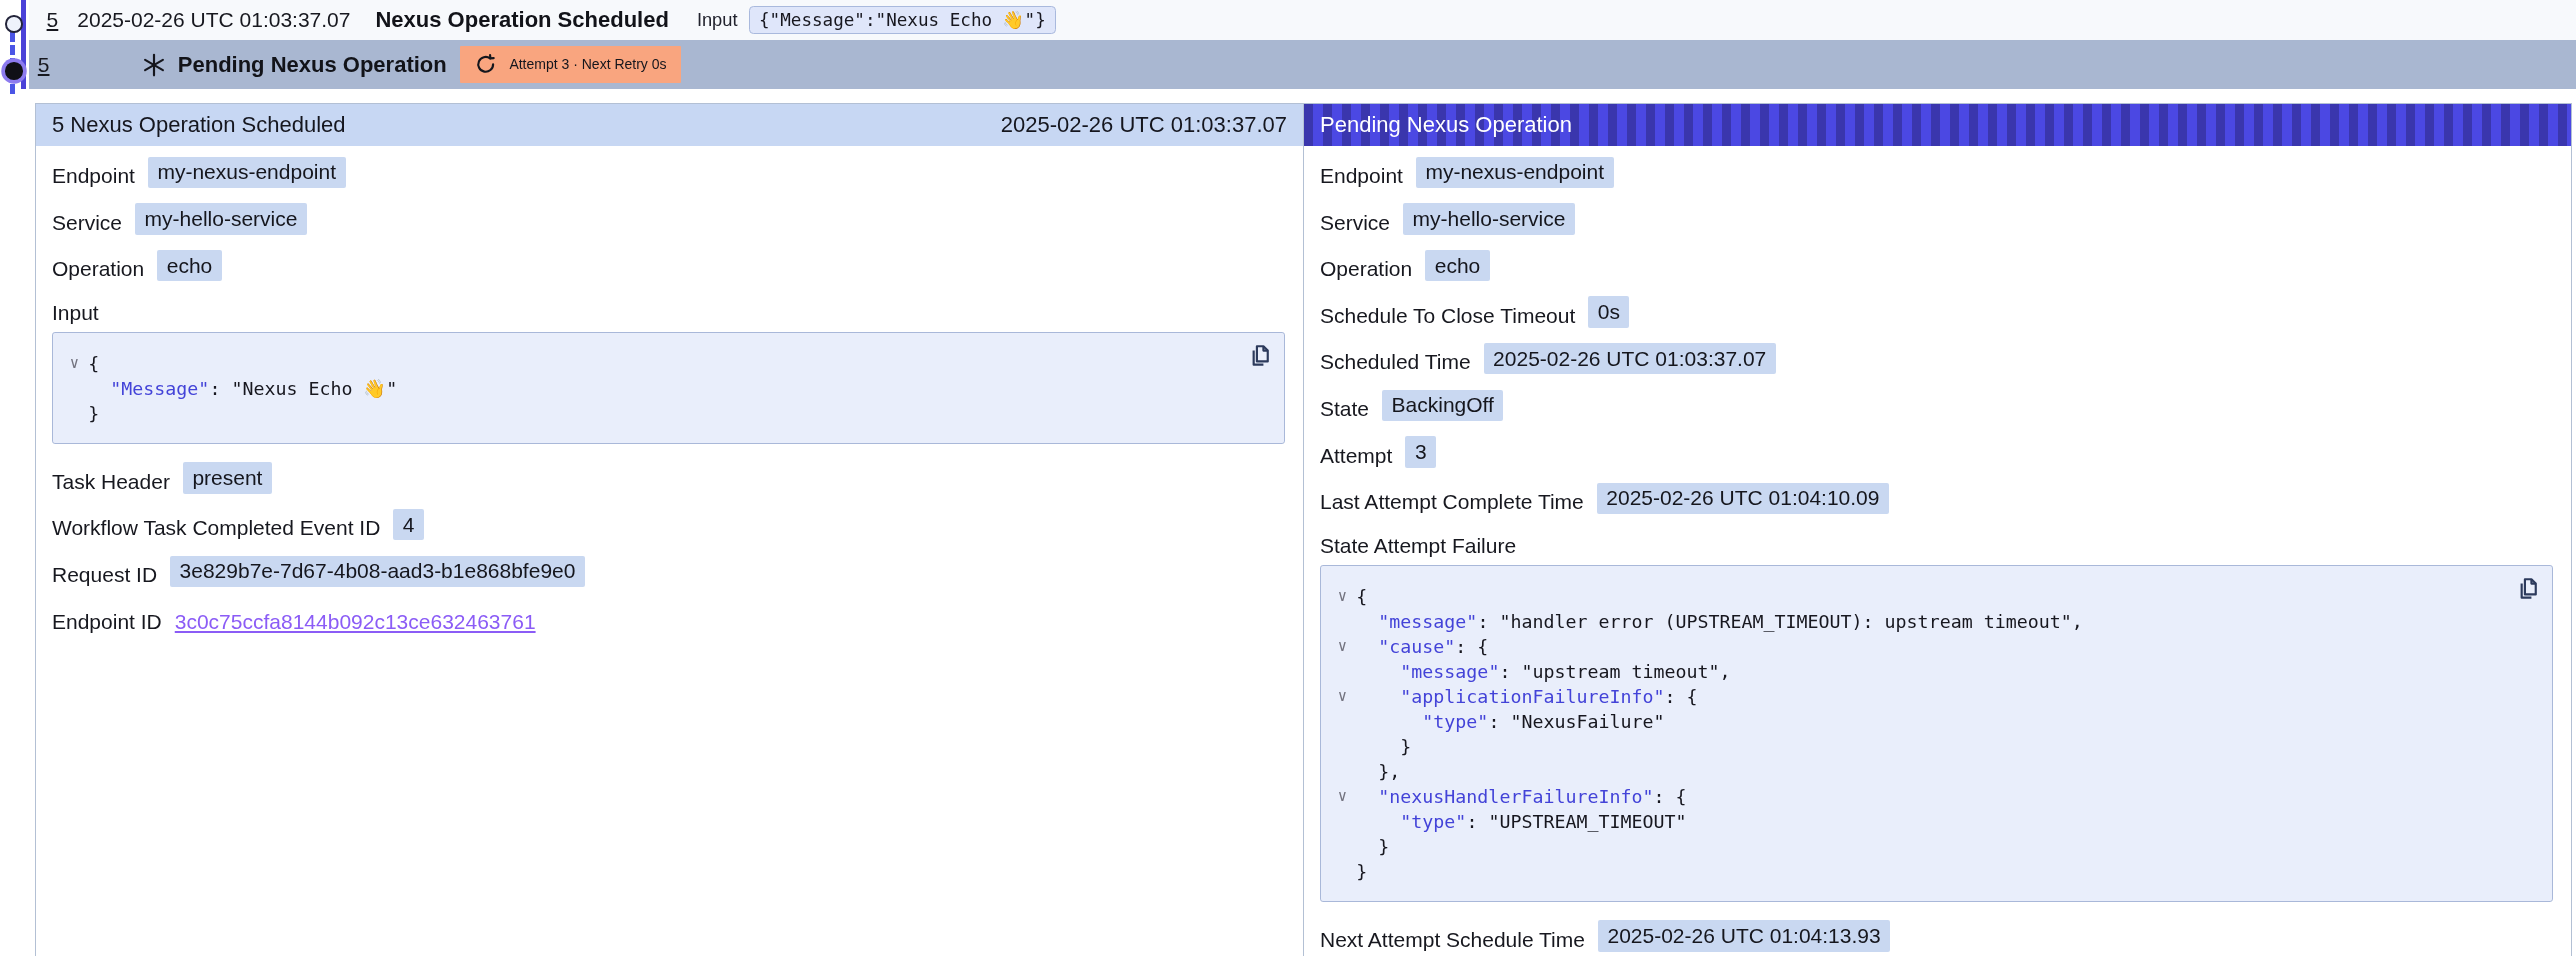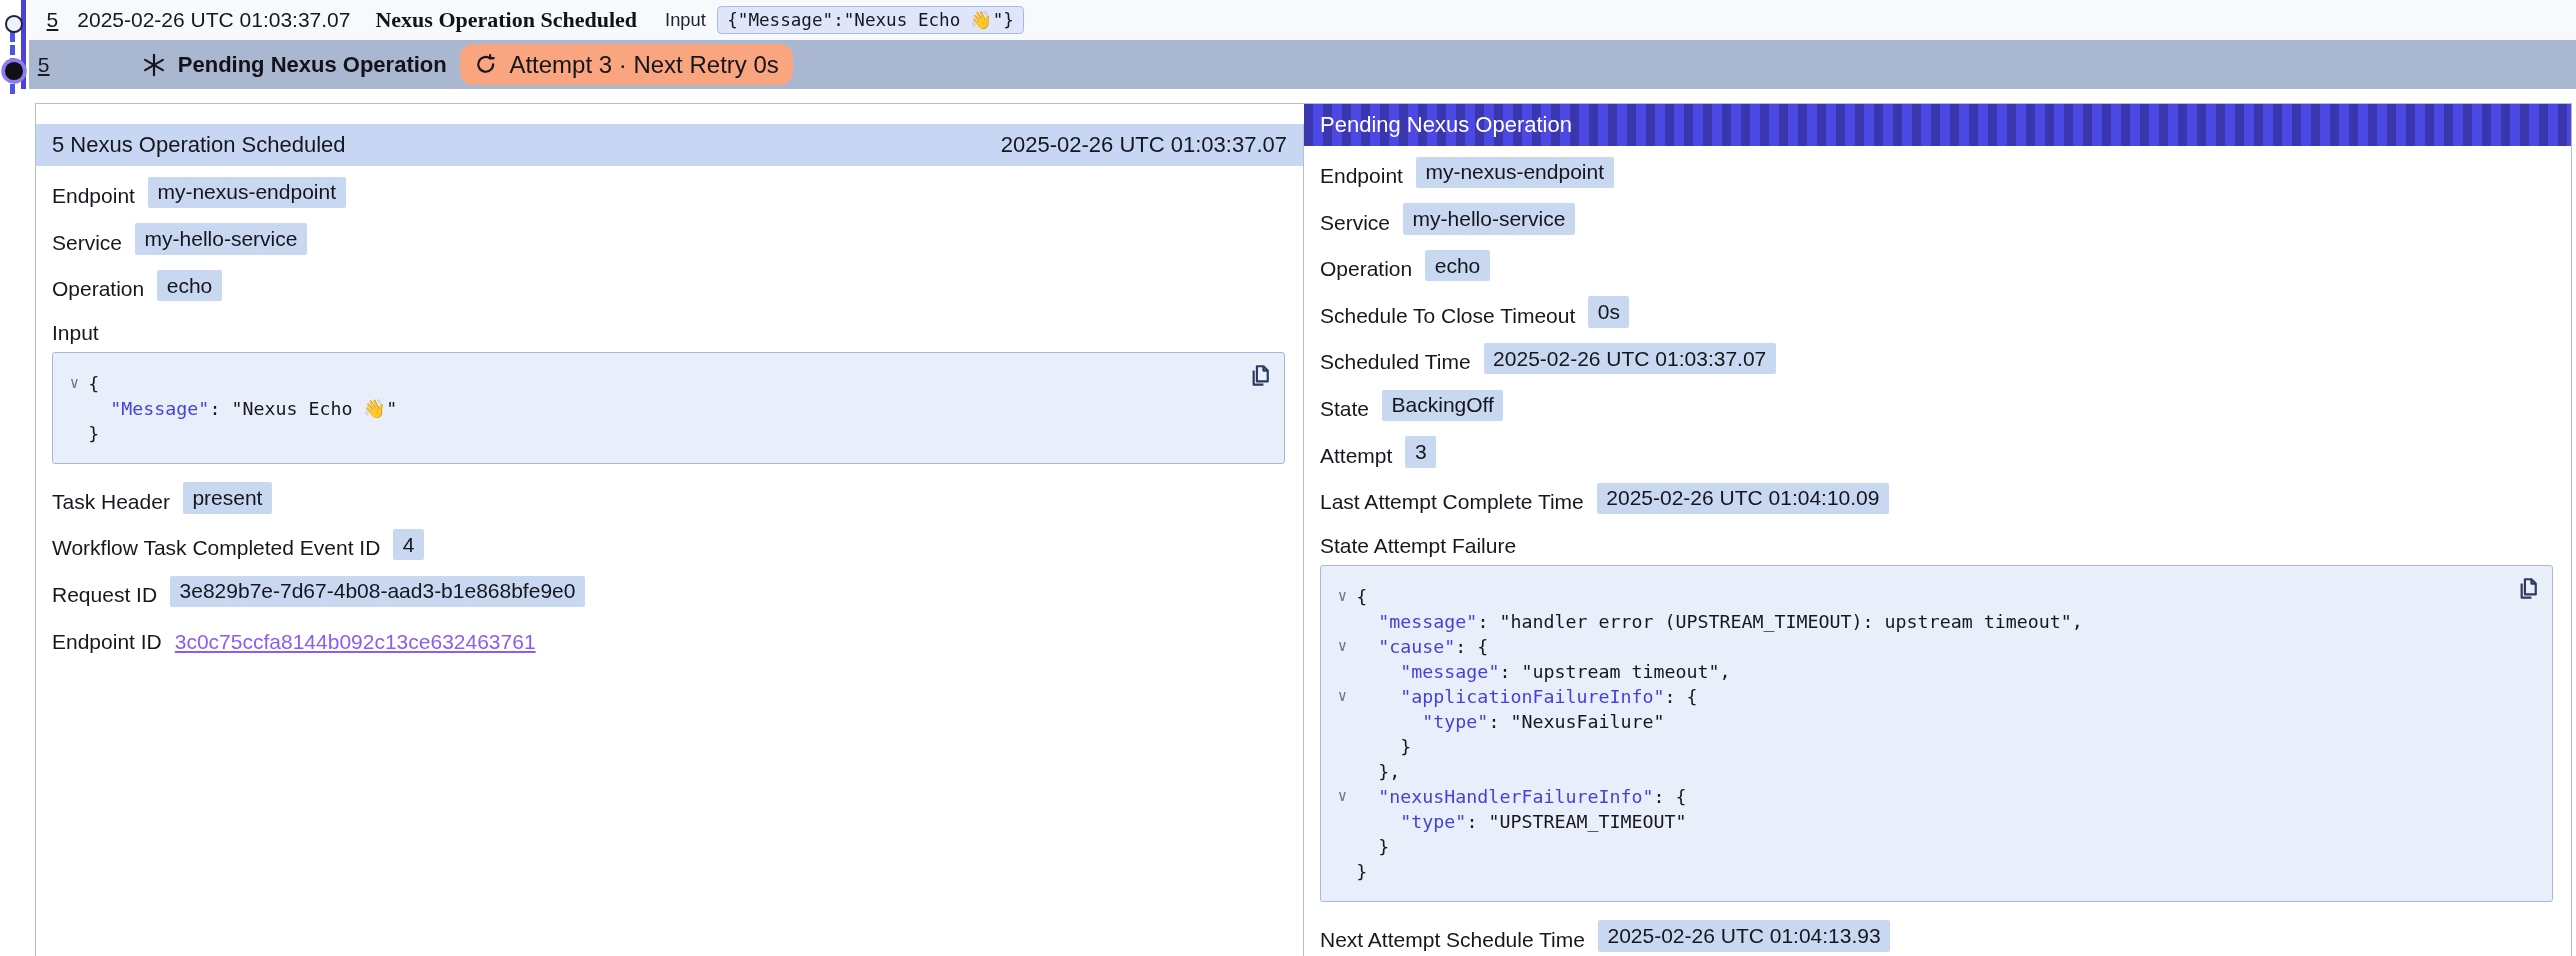--- a/index.html
+++ b/index.html
@@ -17,34 +17,34 @@
     background:#101016; border-radius:50%; box-shadow:0 0 0 3.7px #8d7bef; z-index:2; }
 
   
   .hrow { position:absolute; left:29px; right:0; display:flex; align-items:center; }
   .row1 { top:0; height:40px; background:#f7f9fc; }
   .row2 { top:40px; height:49px; background:#a9b7d1; }
   .eid { font-size:21px; text-decoration:underline; color:#17181f; cursor:pointer; }
   .row1 .eid { margin-left:17.6px; }
   .row2 .eid { margin-left:8.8px; }
   .ts { margin-left:19px; font-size:21px; color:#17181f; }
-  .etitle { margin-left:25px; font-size:22px; font-weight:700; color:#121319;font-family:Liberation Serif, serif; }
+  .etitle { margin-left:25px; font-size:22px; font-weight:700; color:#121319; }
   .ilabel { margin-left:28px; font-size:18.3px; color:#22232e; }
   .chip { margin-left:11.7px; font-family:"DejaVu Sans Mono", monospace; font-size:17.6px;
     background:#dfe6fa; border:1.5px solid #a9b9dd; border-radius:4.4px; padding:2.9px 8.8px; color:#17171f; }
   .spin { margin-left:92px; display:inline-flex; }
   .ptitle { margin-left:10.3px; font-size:22px; font-weight:700; color:#121319; }
   .attempt-badge { margin-left:13px; display:inline-flex; align-items:center; gap:11.7px;
-    background:#f9a57f; padding:6.6px 14.6px; font-size:24px; color:#15161d; border-radius:13px; }
+    background:#f9a57f; padding:6.6px 14.6px; font-size:14px; color:#15161d; border-radius:1px; }
 
   
   .detail { position:absolute; left:35px; top:103px; right:4.4px; bottom:0;
     border:1.5px solid #b3c0d4; border-bottom:none; display:flex; background:#ffffff; }
   .panel { display:flex; flex-direction:column; min-width:0; }
-  .panel.left { width:1268px; border-right:1.5px solid #b3c0d4;margin-top:20px; }
+  .panel.left { width:1268px; border-right:1.5px solid #b3c0d4; }
   .panel.right { flex:1; }
   .phead { height:42px; flex:none; display:flex; align-items:center; justify-content:space-between;
     padding:0 16px; font-size:22px; color:#15161e; background:#c7d7f3; }
   .phead.striped { color:#ffffff; justify-content:flex-start;
     background:repeating-linear-gradient(90deg,#3a36ad 0px,#3a36ad 9.5px,#4b48e3 9.5px,#4b48e3 19px); }
   .pbody { padding:13px 17.6px 0 16px; }
 
   .field-row { display:flex; align-items:flex-end; gap:13px; height:29px; margin-bottom:17.6px;
     font-size:21px; color:#17181f; }
   .fbadge { background:#c9d8f1; border-radius:2px; padding:3.7px 9.5px; color:#15161d; white-space:nowrap; }

